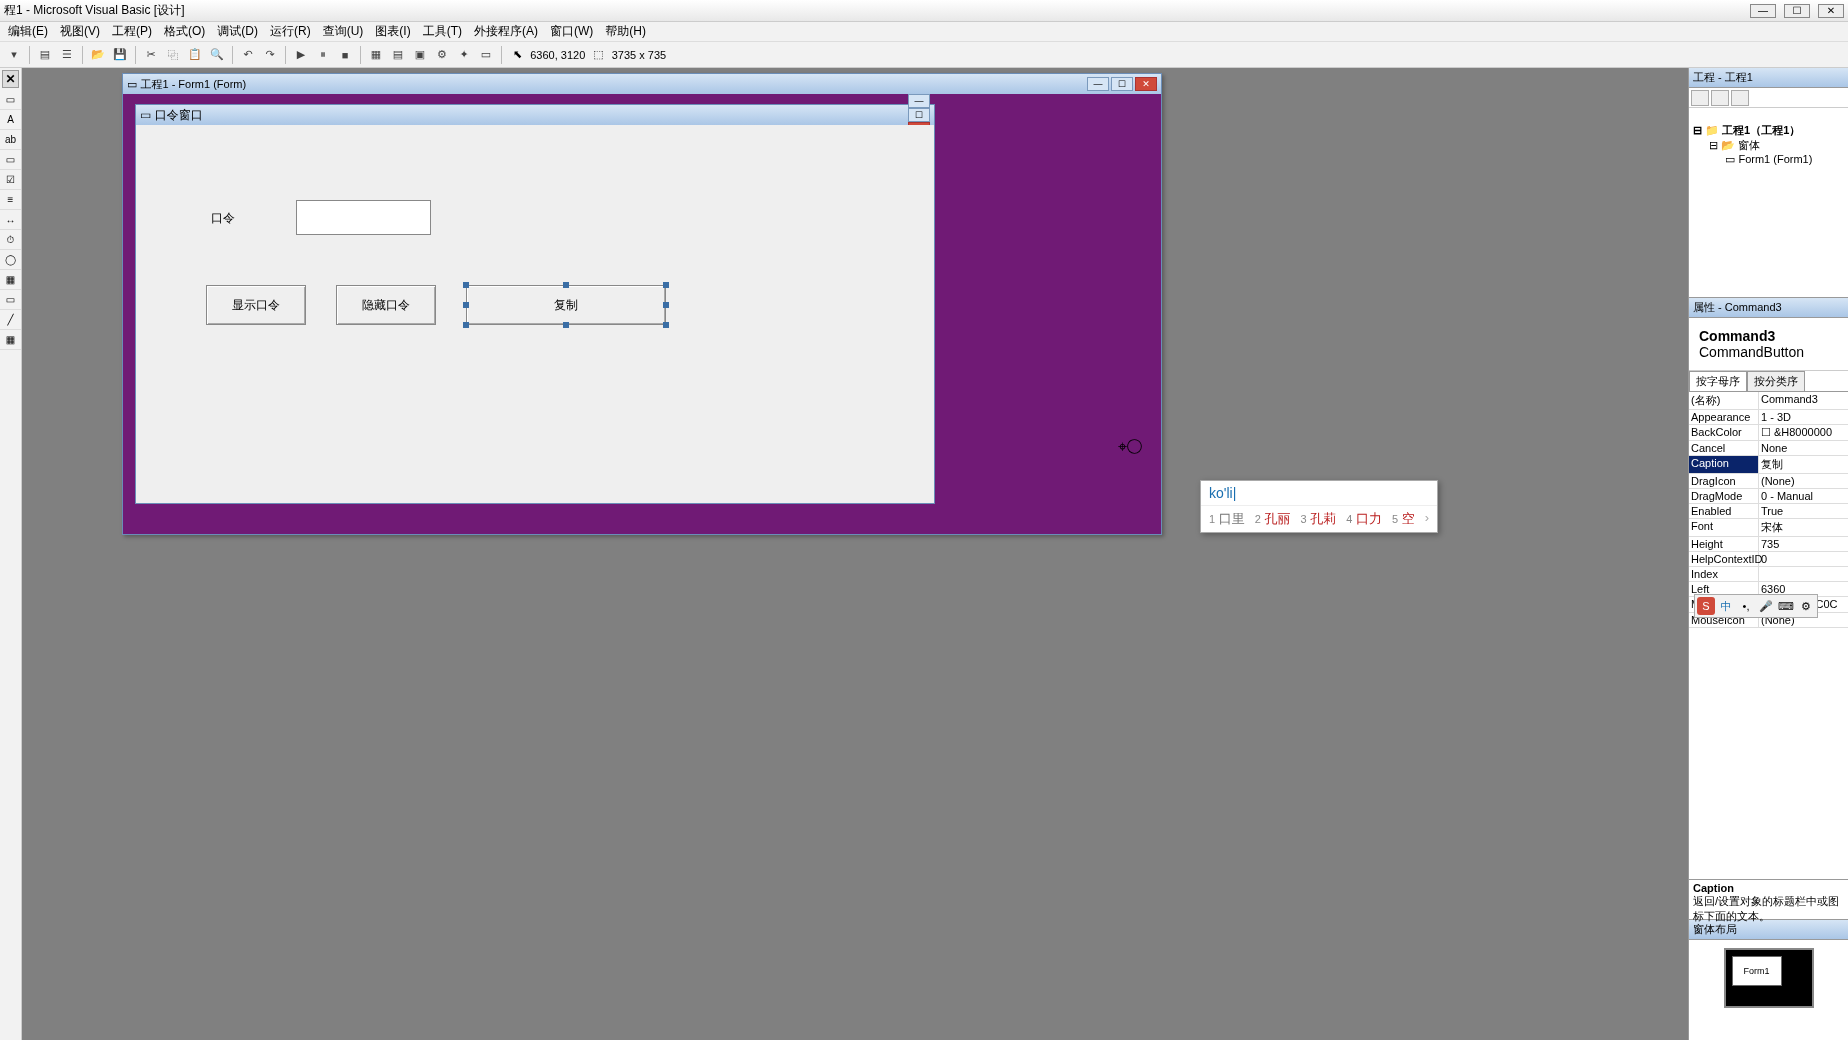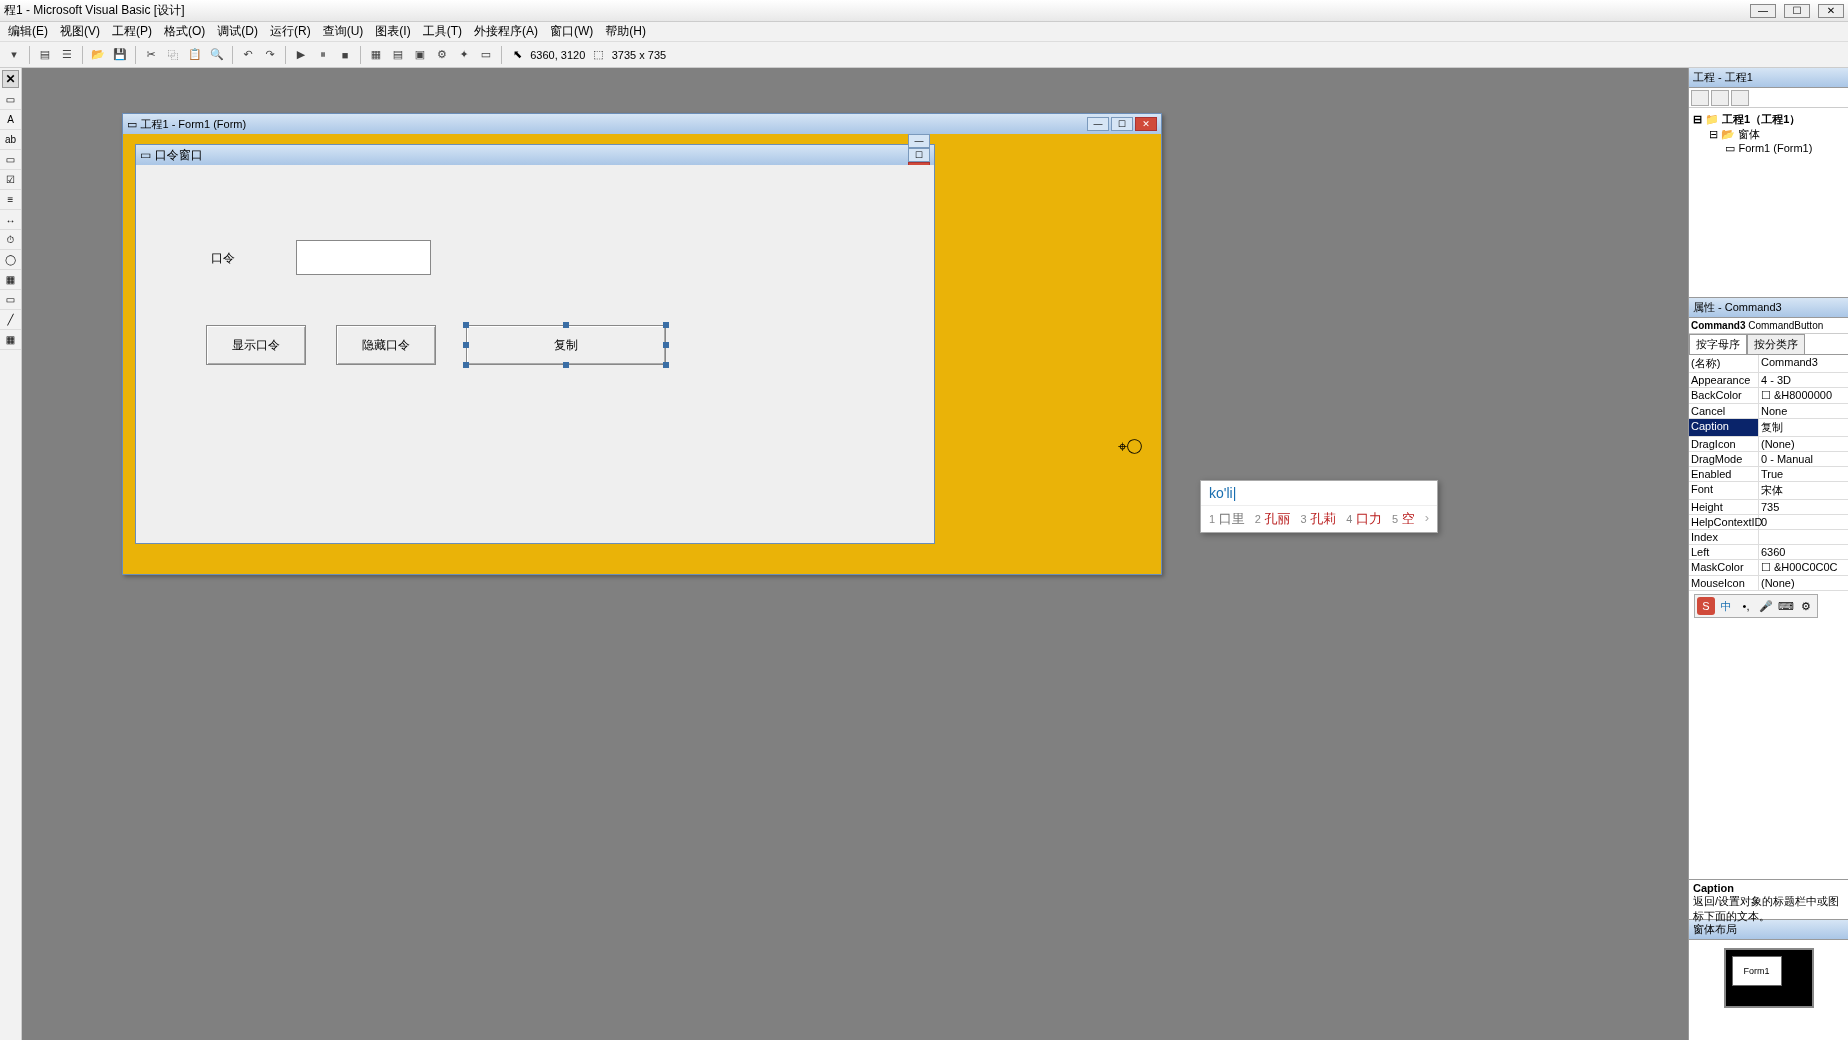--- a/index.html
+++ b/index.html
@@ -83,24 +83,23 @@
 
 .mdi {
   flex: 1;
   background: #808080;
   position: relative;
 }
 .designer-outer {
   position: absolute;
   left: 100px; top: 5px;
   width: 1040px; height: 462px;
-  background: #eab308;
+  background: #701a75;
   border: 1px solid #6a8db8;
   box-shadow: 2px 2px 4px rgba(0,0,0,0.3);
-  margin-top: 40px;
 }
 .designer-titlebar {
   height: 20px;
   background: linear-gradient(#d6e5f5, #aac6e6);
   display: flex; align-items: center;
   padding: 0 4px;
   justify-content: space-between;
 }
 .designer-titlebar .lbl { font-size: 11px; }
 .designer-titlebar .btns { display: flex; gap: 2px; }
@@ -173,28 +172,28 @@
 }
 .panel-header {
   background: linear-gradient(#d6e5f5, #aac6e6);
   padding: 2px 4px;
   font-size: 11px;
   border-bottom: 1px solid #999;
 }
 .project-panel { height: 230px; border-bottom: 1px solid #999; display: flex; flex-direction: column; }
 .project-toolbar { height: 20px; display: flex; gap: 2px; padding: 2px; border-bottom: 1px solid #ccc; }
 .ptbtn { width: 18px; height: 16px; border: 1px solid #aaa; background: #eee; }
-.project-tree { flex: 1; padding: 4px; font-size: 11px; overflow: auto; }
+.project-tree { flex: 1; padding: 4px; font-size: 11px; overflow: auto; margin-top: 11px; }
 .tree-node { padding-left: 0; }
 .tree-node .child { padding-left: 16px; }
 .tree-node .node-lbl { white-space: nowrap; }
 .tree-node .bold { font-weight: bold; }
 
 .props-panel { flex: 1; display: flex; flex-direction: column; border-bottom: 1px solid #999; position: relative; }
-.props-combo { padding: 2px; border-bottom: 1px solid #ccc; font-size: 10px; }
+.props-combo { padding: 10px; border-bottom: 1px solid #ccc; font-size: 14px; }
 .props-combo .objname { font-weight: bold; }
 .props-tabs { display: flex; font-size: 11px; border-bottom: 1px solid #999; }
 .props-tabs .tab { padding: 2px 6px; border: 1px solid #999; border-bottom: none; background: #eee; }
 .props-tabs .tab.active { background: #fff; }
 .props-grid { flex: 1; overflow: auto; font-size: 11px; }
 .prop-row { display: flex; border-bottom: 1px solid #ddd; }
 .prop-name { width: 70px; padding: 1px 2px; border-right: 1px solid #ddd; }
 .prop-val { flex: 1; padding: 1px 2px; }
 .prop-row.selected { background: #0a246a; color: #fff; }
 .prop-row.selected .prop-val { background: #fff; color: #000; }
@@ -395,21 +394,21 @@
         <div class="tab active">按字母序</div>
         <div class="tab">按分类序</div>
       </div>
       <div class="props-grid" id="props-grid">
           <div class="prop-row">
             <div class="prop-name">(名称)</div>
             <div class="prop-val">Command3</div>
           </div>
           <div class="prop-row">
             <div class="prop-name">Appearance</div>
-            <div class="prop-val">4 - 3D</div>
+            <div class="prop-val">1 - 3D</div>
           </div>
           <div class="prop-row">
             <div class="prop-name">BackColor</div>
             <div class="prop-val">☐ &amp;H8000000</div>
           </div>
           <div class="prop-row">
             <div class="prop-name">Cancel</div>
             <div class="prop-val">None</div>
           </div>
           <div class="prop-row selected">

